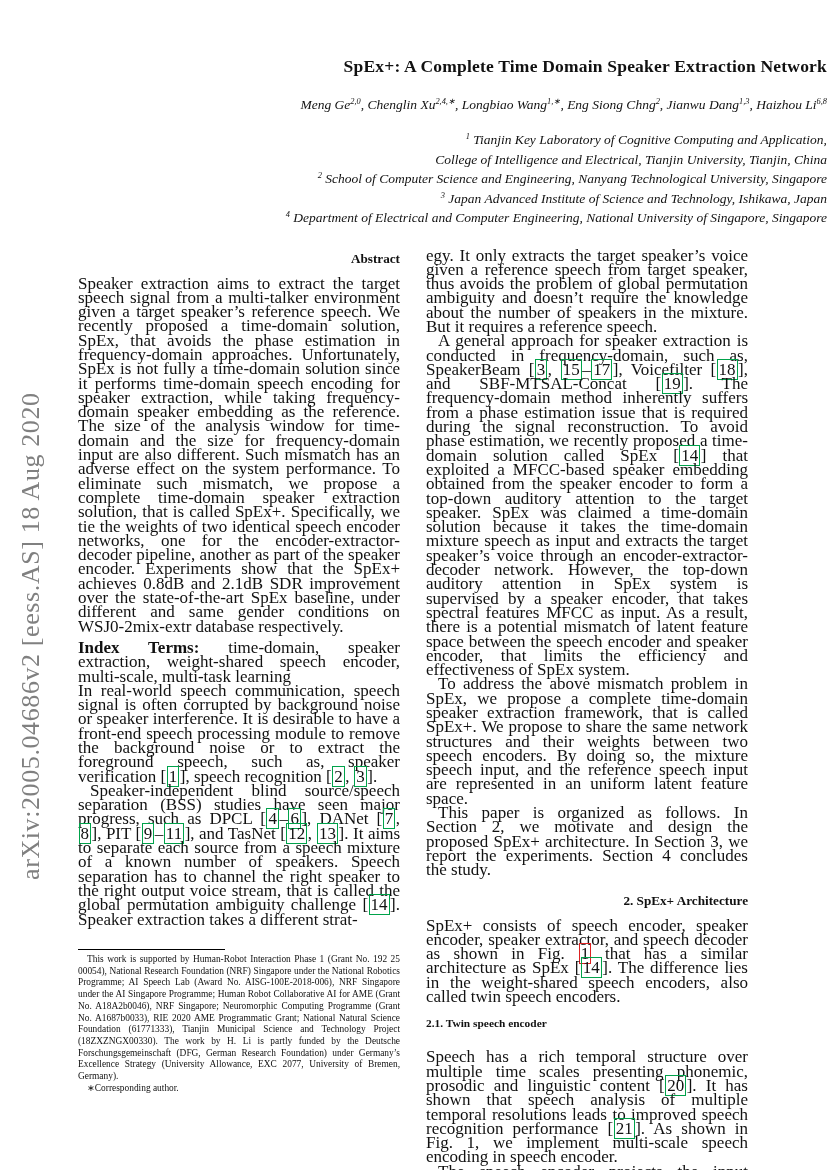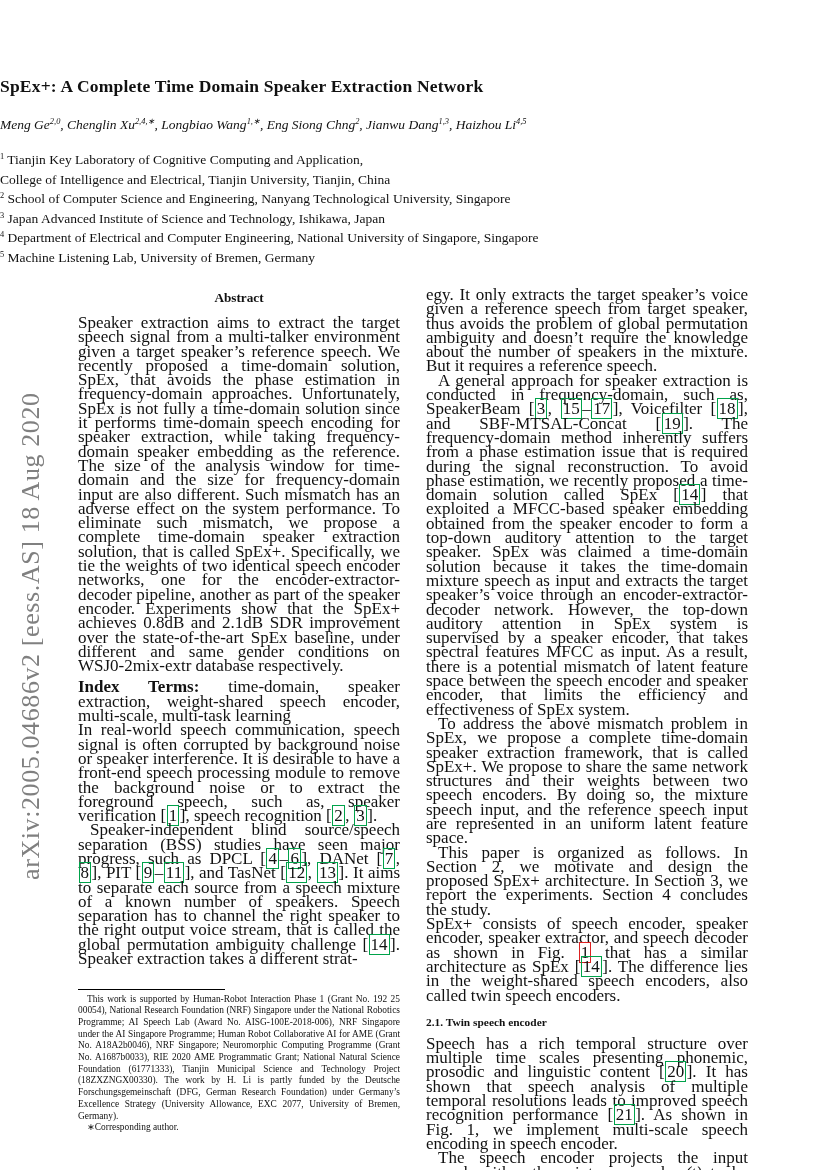--- a/index.html
+++ b/index.html
@@ -8,64 +8,63 @@
     width:827px; height:1170px; margin:0 auto; position:relative;
     background:#ffffff; color:#111;
     font-family:"Liberation Serif", serif; overflow:hidden;
   }
   .watermark {
     position:absolute; left:16px; top:880px;
     transform-origin:0 0; transform:rotate(-90deg);
     font-size:26px; letter-spacing:0.6px; white-space:nowrap;
     color:var(--wm,#808080);
   }
-  .header { padding-top:76px; text-align:left; }
+  .header { padding-top:56px; text-align:right; }
   .title { font-size:17.5px; font-weight:bold; letter-spacing:0.2px; }
   .authors { margin-top:20px; font-size:13.5px; font-style:italic; }
   sup { font-size:0.62em; line-height:0; vertical-align:super; }
-  .affils { margin-top:17px; font-size:13.5px; line-height:19.5px; }
+  .affils { margin-top:17px; font-size:13.5px; line-height:19.5px;font-style:italic; }
   .columns {
     display:flex; gap:26px; margin:21px 78px 0; height:846px;
   }
   .col { flex:0 0 322px; width:322px; display:flex; flex-direction:column; }
   p.body {
     font-size:17px; line-height:14.3px; text-align:justify;
     hyphens:auto; -webkit-hyphens:auto;
   }
   p.indent { text-indent:12px; }
-  .sec-heading { font-size:13.2px; font-weight:bold; text-align:center; margin:15px 0 10px; }
+  .sec-heading { font-size:13.2px; font-weight:bold; text-align:right; margin:15px 0 10px; }
   .sec-heading.first { margin-top:2px; }
-  .subsec-heading { font-size:11.4px; font-weight:bold; text-align:left; margin:13px 0 9px; }
+  .subsec-heading { font-size:11.4px; font-weight:bold; text-align:left; margin:13px 0 21px; }
   .index-terms { margin-top:7px; }
   .cite { border:1px solid var(--cite,#00a24a); padding:0 1px; margin:0 0.5px; }
   .figref { border:1px solid var(--figref,#dd2222); padding:0 1px; margin:0 0.5px; }
   .footnote { margin-top:auto; padding-top:6px; }
   .footnote-rule { width:147px; border-top:1px solid #000; margin-bottom:4px; }
   p.fn {
     font-size:9.4px; line-height:11.7px; text-align:justify;
   }
   p.fn.indent { text-indent:9px; }
 </style>
 </head>
 <body>
 
 <div class="page">
 
   <div class="watermark">arXiv:2005.04686v2 [eess.AS] 18 Aug 2020</div>
 
   <header class="header">
     <h1 class="title">SpEx+: A Complete Time Domain Speaker Extraction Network</h1>
-    <div class="authors">Meng Ge<sup>2,0</sup>, Chenglin Xu<sup>2,4,∗</sup>, Longbiao Wang<sup>1,∗</sup>, Eng Siong Chng<sup>2</sup>, Jianwu Dang<sup>1,3</sup>, Haizhou Li<sup>4,5</sup></div>
+    <div class="authors">Meng Ge<sup>2,0</sup>, Chenglin Xu<sup>2,4,∗</sup>, Longbiao Wang<sup>1,∗</sup>, Eng Siong Chng<sup>2</sup>, Jianwu Dang<sup>1,3</sup>, Haizhou Li<sup>6,8</sup></div>
     <div class="affils">
       <div class="affil"><sup>1</sup> Tianjin Key Laboratory of Cognitive Computing and Application,</div>
       <div class="affil">College of Intelligence and Electrical, Tianjin University, Tianjin, China</div>
       <div class="affil"><sup>2</sup> School of Computer Science and Engineering, Nanyang Technological University, Singapore</div>
       <div class="affil"><sup>3</sup> Japan Advanced Institute of Science and Technology, Ishikawa, Japan</div>
       <div class="affil"><sup>4</sup> Department of Electrical and Computer Engineering, National University of Singapore, Singapore</div>
-      <div class="affil"><sup>5</sup> Machine Listening Lab, University of Bremen, Germany</div>
     </div>
   </header>
 
   <div class="columns">
 
     <section class="col">
       <h2 class="sec-heading first">Abstract</h2>
       <p class="body">Speaker extraction aims to extract the target speech signal from a multi-talker environment given a target speaker’s reference speech. We recently proposed a time-domain solution, SpEx, that avoids the phase estimation in frequency-domain approaches. Unfortunately, SpEx is not fully a time-domain solution since it performs time-domain speech encoding for speaker extraction, while taking frequency-domain speaker embedding as the reference. The size of the analysis window for time-domain and the size for frequency-domain input are also different. Such mismatch has an adverse effect on the system performance. To eliminate such mismatch, we propose a complete time-domain speaker extraction solution, that is called SpEx+. Specifically, we tie the weights of two identical speech encoder networks, one for the encoder-extractor-decoder pipeline, another as part of the speaker encoder. Experiments show that the SpEx+ achieves 0.8dB and 2.1dB SDR improvement over the state-of-the-art SpEx baseline, under different and same gender conditions on WSJ0-2mix-extr database respectively.</p>
       <p class="body index-terms"><b>Index Terms: </b>time-domain, speaker extraction, weight-shared speech encoder, multi-scale, multi-task learning</p>
 
@@ -78,20 +77,21 @@
         <p class="fn indent">∗Corresponding author.</p>
       </div>
     </section>
 
     <section class="col">
       <p class="body">egy. It only extracts the target speaker’s voice given a reference speech from target speaker, thus avoids the problem of global permutation ambiguity and doesn’t require the knowledge about the number of speakers in the mixture. But it requires a reference speech.</p>
       <p class="body indent">A general approach for speaker extraction is conducted in frequency-domain, such as, SpeakerBeam [<span class="cite">3</span>, <span class="cite">15</span>–<span class="cite">17</span>], Voicefilter [<span class="cite">18</span>], and SBF-MTSAL-Concat [<span class="cite">19</span>]. The frequency-domain method inherently suffers from a phase estimation issue that is required during the signal reconstruction. To avoid phase estimation, we recently proposed a time-domain solution called SpEx [<span class="cite">14</span>] that exploited a MFCC-based speaker embedding obtained from the speaker encoder to form a top-down auditory attention to the target speaker. SpEx was claimed a time-domain solution because it takes the time-domain mixture speech as input and extracts the target speaker’s voice through an encoder-extractor-decoder network. However, the top-down auditory attention in SpEx system is supervised by a speaker encoder, that takes spectral features MFCC as input. As a result, there is a potential mismatch of latent feature space between the speech encoder and speaker encoder, that limits the efficiency and effectiveness of SpEx system.</p>
       <p class="body indent">To address the above mismatch problem in SpEx, we propose a complete time-domain speaker extraction framework, that is called SpEx+. We propose to share the same network structures and their weights between two speech encoders. By doing so, the mixture speech input, and the reference speech input are represented in an uniform latent feature space.</p>
       <p class="body indent">This paper is organized as follows. In Section 2, we motivate and design the proposed SpEx+ architecture. In Section 3, we report the experiments. Section 4 concludes the study.</p>
 
+      <h2 class="sec-heading">2. SpEx+ Architecture</h2>
       <p class="body">SpEx+ consists of speech encoder, speaker encoder, speaker extractor, and speech decoder as shown in Fig. <span class="figref">1</span> that has a similar architecture as SpEx [<span class="cite">14</span>]. The difference lies in the weight-shared speech encoders, also called twin speech encoders.</p>
 
       <h3 class="subsec-heading">2.1. Twin speech encoder</h3>
       <p class="body">Speech has a rich temporal structure over multiple time scales presenting phonemic, prosodic and linguistic content [<span class="cite">20</span>]. It has shown that speech analysis of multiple temporal resolutions leads to improved speech recognition performance [<span class="cite">21</span>]. As shown in Fig. 1, we implement multi-scale speech encoding in speech encoder.</p>
       <p class="body indent">The speech encoder projects the input speech, either the mixture speech <i>y(t)</i> to be extracted or the reference speech <i>x(t)</i></p>
     </section>
 
   </div>
 </div>
 

